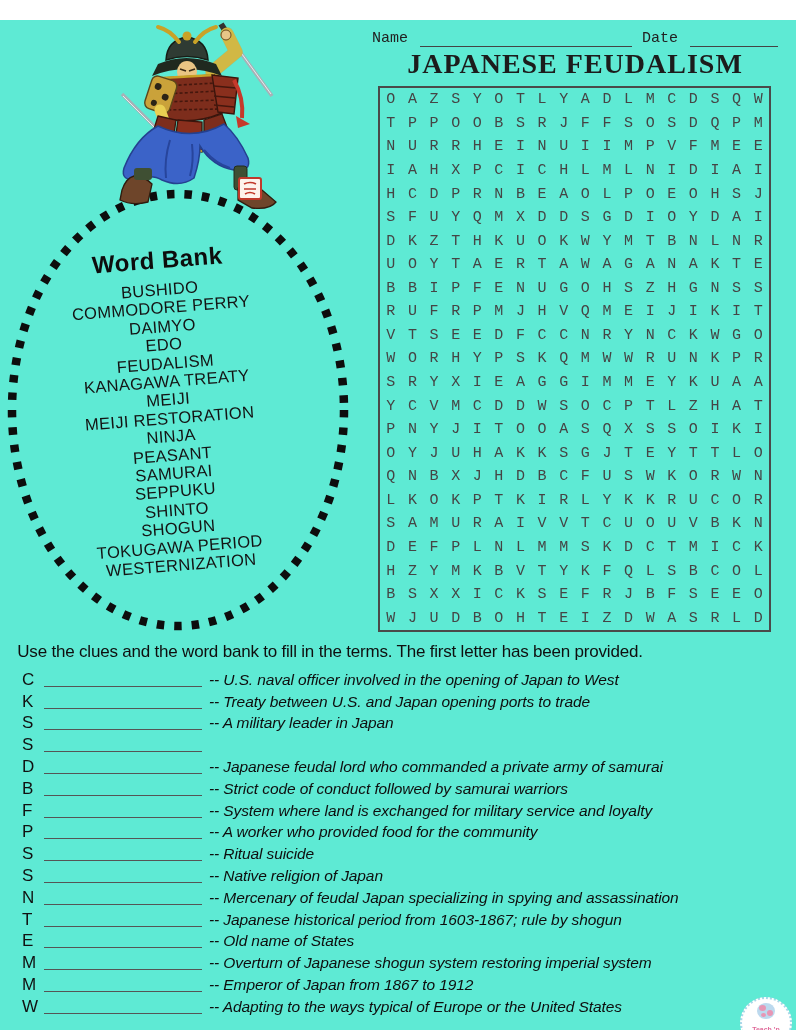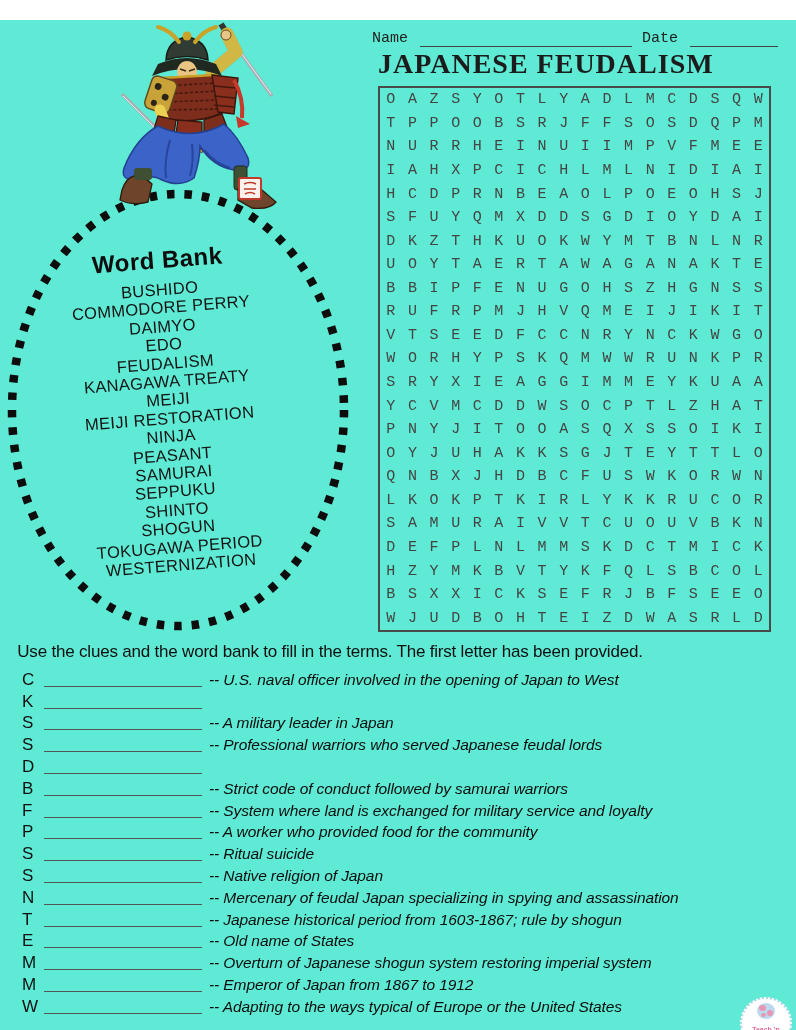--- a/index.html
+++ b/index.html
@@ -7,21 +7,21 @@
         font-family:"Liberation Sans",sans-serif;color:#111;margin-top:20px;}
 
   
   .hdr{position:absolute;top:10px;left:372px;width:420px;display:flex;align-items:flex-end;
        font-family:"Liberation Mono",monospace;font-size:15px;color:#222;}
   .hdr .lbl{white-space:nowrap;}
   .rule{display:inline-block;border-bottom:1.5px solid #444;height:14px;}
   .rule.name{width:212px;margin:0 10px 0 12px;}
   .rule.date{width:88px;margin-left:12px;}
 
-  .title{position:absolute;top:28px;left:378px;width:394px;
+  .title{position:absolute;top:28px;left:378px;width:394px;text-align:center;
          font-family:"Liberation Serif",serif;font-weight:700;font-size:28px;
          letter-spacing:1px;color:#1c1c1c;}
 
   
   .grid-box{position:absolute;left:378px;top:66px;width:393px;height:546px;
             border:2px solid #4a4a4a;box-sizing:border-box;
             display:grid;grid-template-rows:repeat(23,1fr);}
   .g-row{display:grid;grid-template-columns:repeat(18,1fr);}
   .g-cell{display:flex;align-items:center;justify-content:center;
           font-family:"Liberation Mono",monospace;font-size:15px;color:#454545;}
@@ -653,34 +653,35 @@
 
   <div class="clues" id="clues">
       <div class="clue-row">
         <span class="clue-letter">C</span>
         <span class="clue-blank"></span>
         <span class="clue-text">-- U.S. naval officer involved in the opening of Japan to West</span>
       </div>
       <div class="clue-row">
         <span class="clue-letter">K</span>
         <span class="clue-blank"></span>
+        <span class="clue-text">-- Treaty between U.S. and Japan opening ports to trade</span>
       </div>
       <div class="clue-row">
         <span class="clue-letter">S</span>
         <span class="clue-blank"></span>
         <span class="clue-text">-- A military leader in Japan</span>
       </div>
       <div class="clue-row">
         <span class="clue-letter">S</span>
         <span class="clue-blank"></span>
-        <span class="clue-text">-- Professional warriors who served Japanese feudal lords</span>
       </div>
       <div class="clue-row">
         <span class="clue-letter">D</span>
         <span class="clue-blank"></span>
+        <span class="clue-text">-- Japanese feudal lord who commanded a private army of samurai</span>
       </div>
       <div class="clue-row">
         <span class="clue-letter">B</span>
         <span class="clue-blank"></span>
         <span class="clue-text">-- Strict code of conduct followed by samurai warriors</span>
       </div>
       <div class="clue-row">
         <span class="clue-letter">F</span>
         <span class="clue-blank"></span>
         <span class="clue-text">-- System where land is exchanged for military service and loyalty</span>

